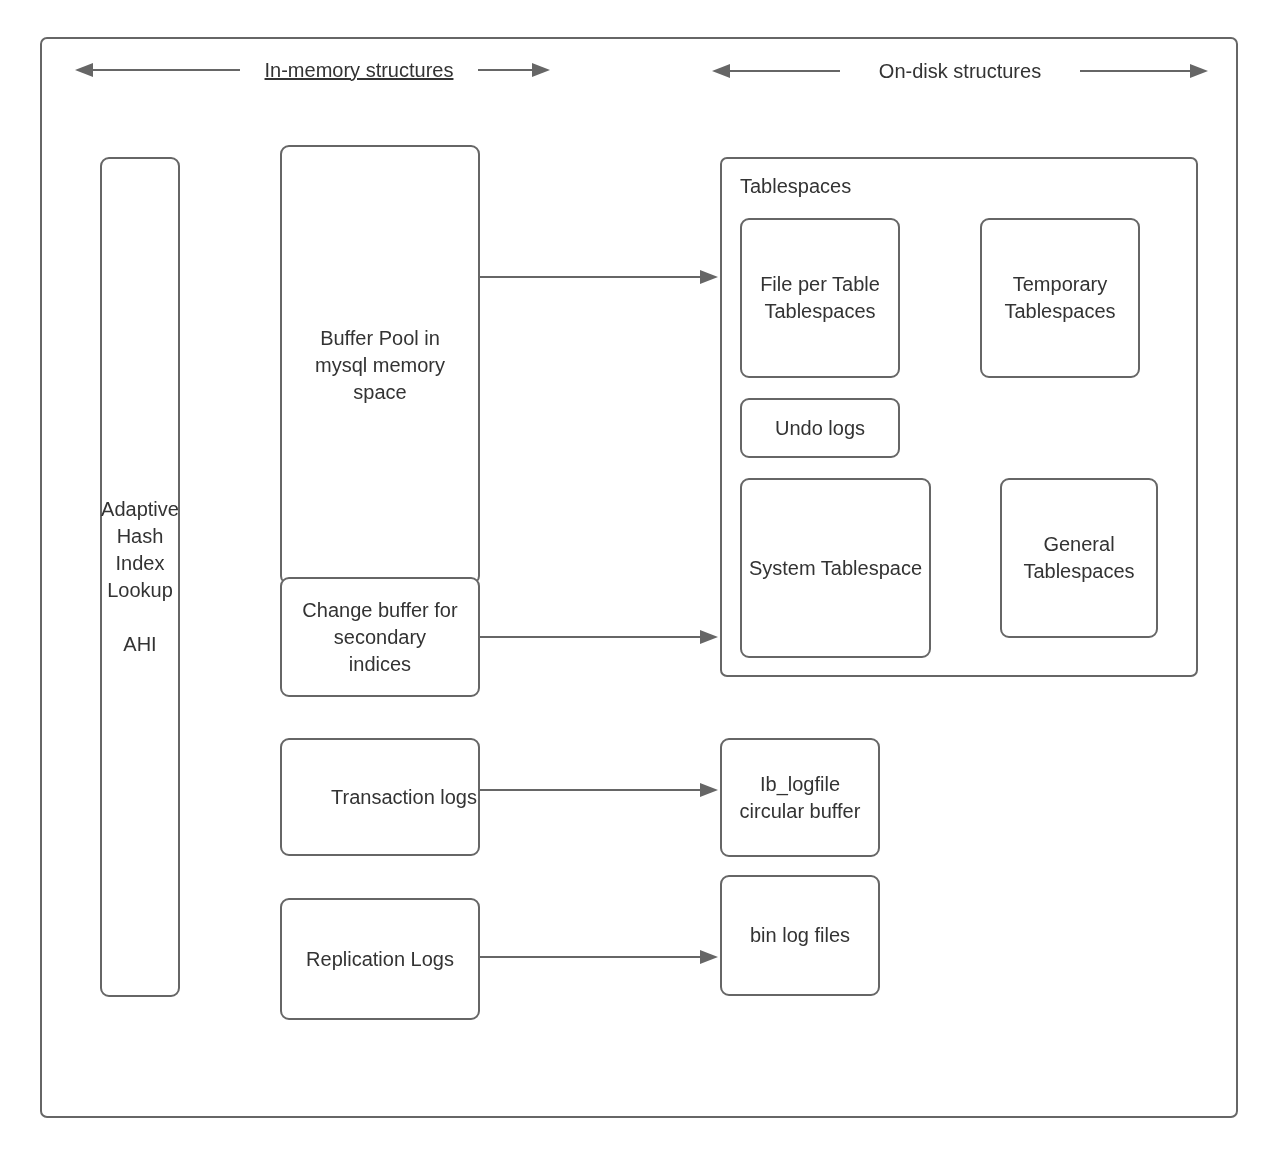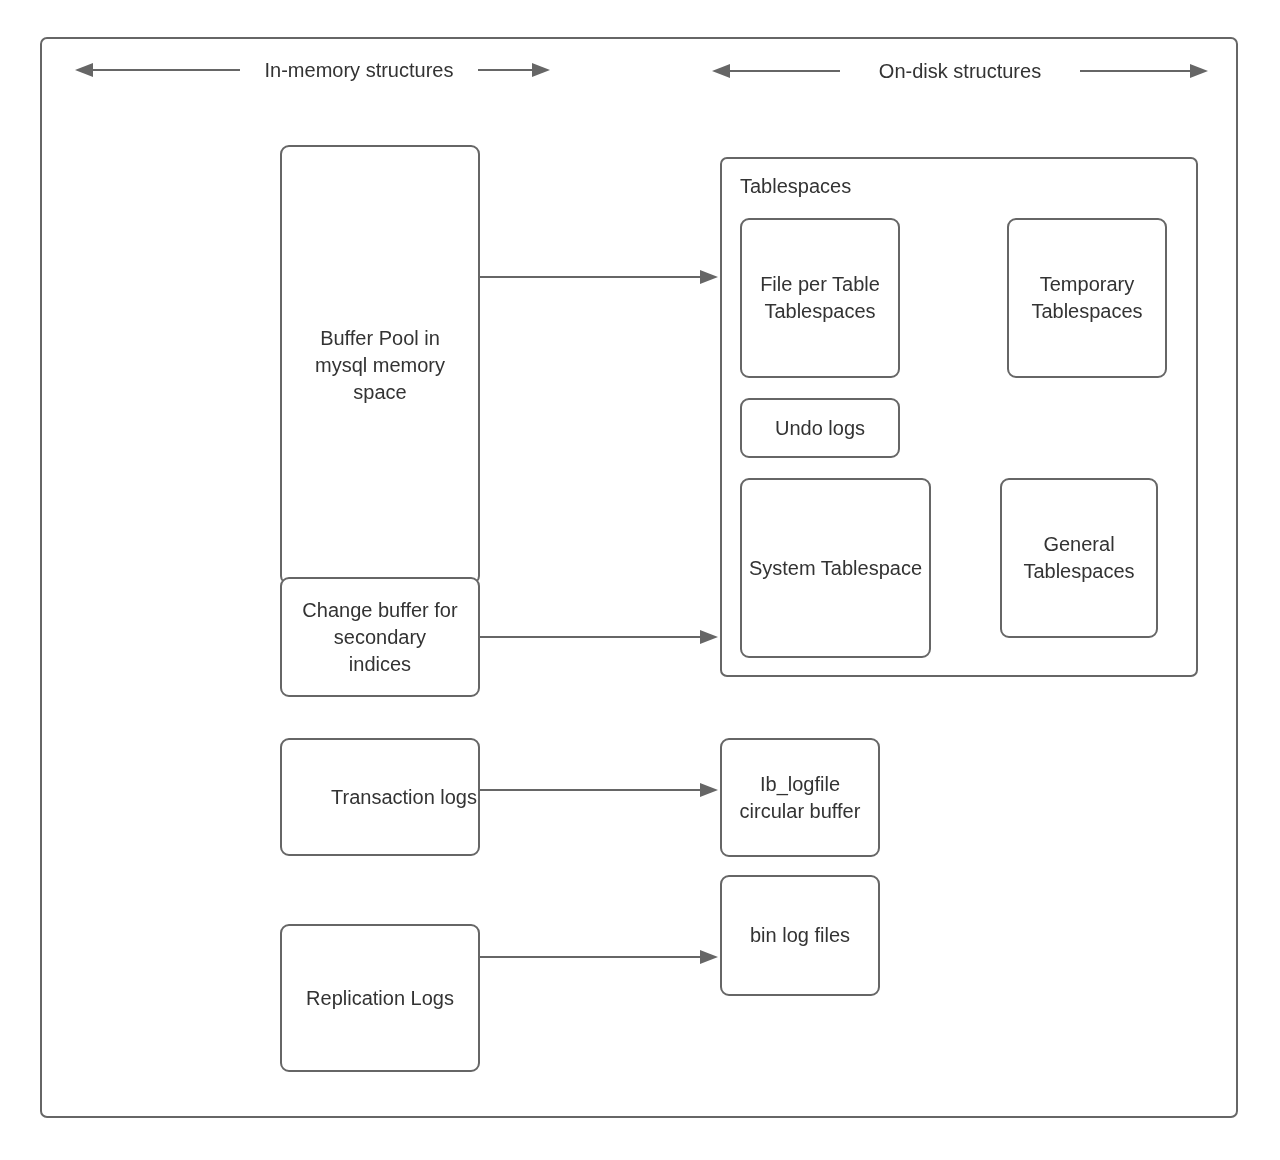--- a/index.html
+++ b/index.html
@@ -65,57 +65,65 @@
 </style>
 </head>
 <body>
 
 <div id="canvas">
 
   <div class="box" style="left:40px;top:37px;width:1198px;height:1081px;border-radius:7px;"></div>
 
   <span class="head-left" style="left:75px;top:63px;"></span>
   <span class="hline" style="left:92px;top:69px;width:148px;"></span>
-  <div class="header-text" style="left:240px;top:57px;width:238px;">In-memory structures</div>
+  <div class="header-text" style="left:240px;top:57px;width:238px;text-decoration:underline;">In-memory structures</div>
   <span class="hline" style="left:478px;top:69px;width:54px;"></span>
   <span class="head-right" style="left:532px;top:63px;"></span>
 
   <span class="head-left" style="left:712px;top:64px;"></span>
   <span class="hline" style="left:729px;top:70px;width:111px;"></span>
   <div class="header-text" style="left:840px;top:58px;width:240px;">On-disk structures</div>
   <span class="hline" style="left:1080px;top:70px;width:110px;"></span>
   <span class="head-right" style="left:1190px;top:64px;"></span>
 
+  <div class="box" style="left:100px;top:157px;width:80px;height:840px;">
+    <div class="label">Adaptive
+Hash
+Index
+Lookup
+
+AHI</div>
+  </div>
 
   <div class="box" style="left:280px;top:117px;width:200px;height:440px;margin-top:28px;">
     <div class="label">Buffer Pool in
 mysql memory
 space</div>
   </div>
   <div class="box" style="left:280px;top:577px;width:200px;height:120px;">
     <div class="label">Change buffer for
 secondary
 indices</div>
   </div>
   <div class="box" style="left:280px;top:738px;width:200px;height:118px;padding-left:48px;">
     <div class="label">Transaction logs</div>
   </div>
-  <div class="box" style="left:280px;top:924px;width:200px;height:148px;">
+  <div class="box" style="left:280px;top:898px;width:200px;height:122px;">
     <div class="label">Replication Logs</div>
   </div>
 
 
   <div class="box" style="left:720px;top:157px;width:478px;height:520px;border-radius:7px;justify-content:flex-start;align-items:flex-start;">
     <div class="container-label">Tablespaces</div>
   </div>
   <div class="box" style="left:740px;top:218px;width:160px;height:160px;">
     <div class="label">File per Table
 Tablespaces</div>
   </div>
-  <div class="box" style="left:980px;top:218px;width:160px;height:160px;margin-left:27px;">
+  <div class="box" style="left:980px;top:218px;width:160px;height:160px;">
     <div class="label">Temporary
 Tablespaces</div>
   </div>
   <div class="box" style="left:740px;top:398px;width:160px;height:60px;">
     <div class="label">Undo logs</div>
   </div>
   <div class="box" style="left:740px;top:478px;width:191px;height:180px;">
     <div class="label">System Tablespace</div>
   </div>
   <div class="box" style="left:1000px;top:478px;width:158px;height:160px;">

